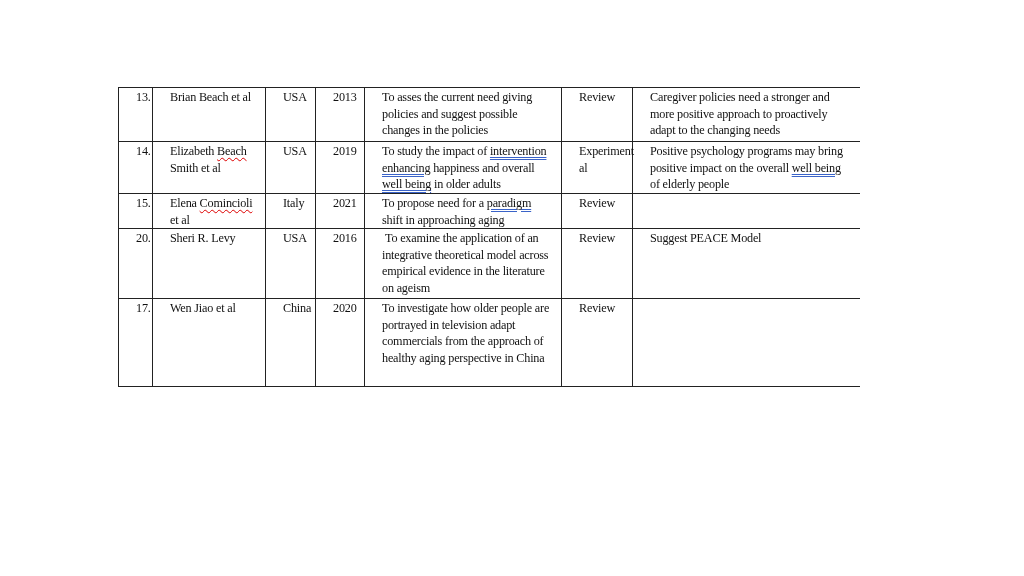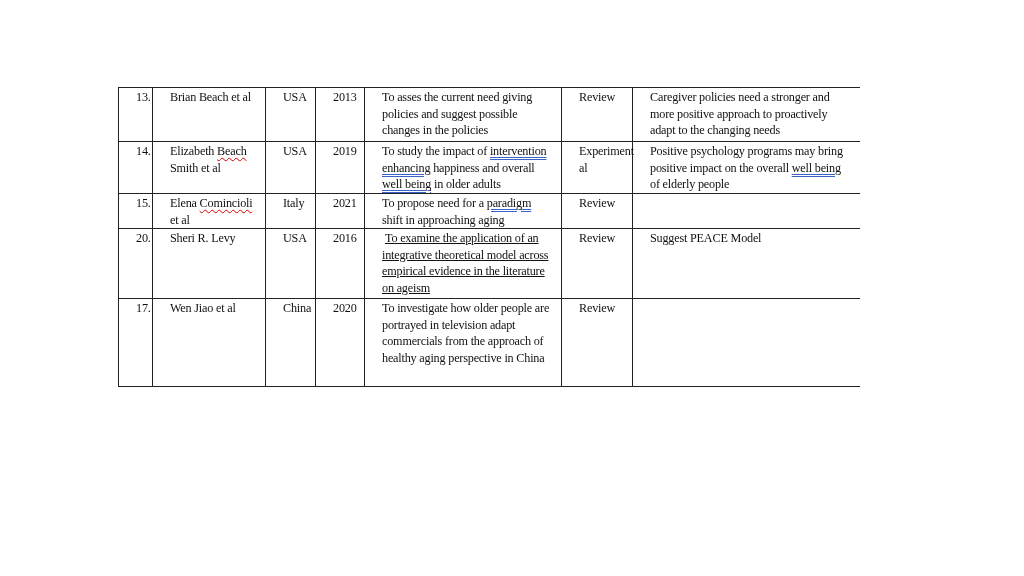--- a/index.html
+++ b/index.html
@@ -2,21 +2,21 @@
 <html><head>
   <meta charset="utf-8">
   <style>
     html, body { margin:0; padding:0; background:#ffffff; }
     body { width:1024px; height:576px; position:relative; overflow:hidden; font-family:"Liberation Serif", "DejaVu Serif", serif; color:#111; }
     .table-wrap { position:absolute; left:118px; top:87px; width:742px; height:300px; overflow:hidden; }
     table { border-collapse:collapse; table-layout:fixed; width:742px; font-size:12.2px; line-height:16.5px; }
     td { border:1.3px solid #222; vertical-align:top; padding:1px 7px 0 17px; letter-spacing:-0.2px; }
     .spell-red { text-decoration:underline wavy #d00; text-decoration-thickness:1px; text-underline-offset:2px; }
     .spell-blue { text-decoration:underline double #3a63c8; text-decoration-thickness:1px; text-underline-offset:2px; }
-    .lead-space { padding-left:3px;text-decoration:underline; }
+    .lead-space { padding-left:3px; }
   </style>
 </head>
 <body>
 
 <div class="table-wrap">
   <table>
     <colgroup>
       <col style="width:34px">
       <col style="width:113px">
       <col style="width:50px">

